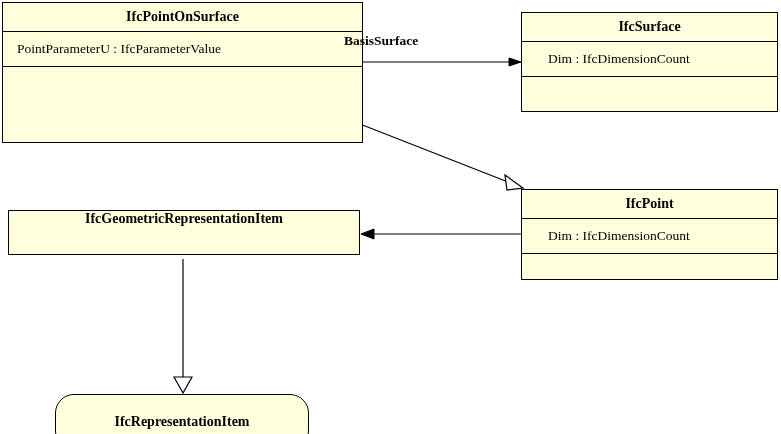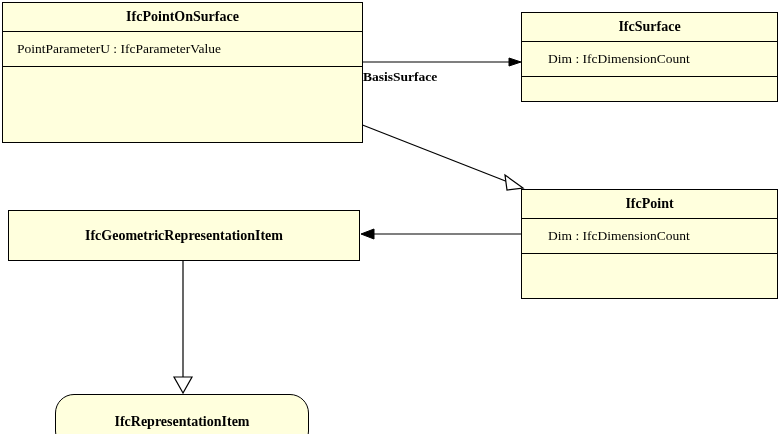--- a/index.html
+++ b/index.html
@@ -95,43 +95,43 @@
   <div class="uml-class" style="left:2px; top:2px; width:361px; height:141px;">
     <div class="uml-title">IfcPointOnSurface</div>
     <div class="uml-divider"></div>
     <div class="uml-attrs">
       <div class="uml-attr">PointParameterU : IfcParameterValue</div>
     </div>
     <div class="uml-divider"></div>
     <div class="uml-ops" style="height:16px;"></div>
   </div>
 
-  <div class="uml-class" style="left:521px; top:12px; width:257px; height:90px;">
+  <div class="uml-class" style="left:521px; top:12px; width:257px; height:100px;">
     <div class="uml-title">IfcSurface</div>
     <div class="uml-divider"></div>
     <div class="uml-attrs" style="padding-left:26px;">
       <div class="uml-attr">Dim : IfcDimensionCount</div>
     </div>
     <div class="uml-divider"></div>
     <div class="uml-ops" style="height:16px;"></div>
   </div>
 
-  <div class="uml-class" style="left:521px; top:189px; width:257px; height:110px;">
+  <div class="uml-class" style="left:521px; top:189px; width:257px; height:91px;">
     <div class="uml-title">IfcPoint</div>
     <div class="uml-divider"></div>
     <div class="uml-attrs" style="padding-left:26px;">
       <div class="uml-attr">Dim : IfcDimensionCount</div>
     </div>
     <div class="uml-divider"></div>
     <div class="uml-ops" style="height:16px;"></div>
   </div>
 
-  <div class="uml-class" style="left:8px; top:210px; width:352px; height:51px; display:flex; align-items:center; justify-content:center;">
+  <div class="uml-class" style="left:8px; top:210px; width:352px; height:45px; display:flex; justify-content:center;">
     <div class="uml-title" style="padding:0;">IfcGeometricRepresentationItem</div>
   </div>
 
   <div class="uml-class" style="left:55px; top:394px; width:254px; height:56px; display:flex; align-items:center; justify-content:center;border-radius:19px;">
     <div class="uml-title" style="padding:0;">IfcRepresentationItem</div>
   </div>
 
-  <div class="edge-label" style="left:363px; top:33px;margin-top:36px;">BasisSurface</div>
+  <div class="edge-label" style="left:344px; top:33px;">BasisSurface</div>
 
 </div>
 
 </body></html>

